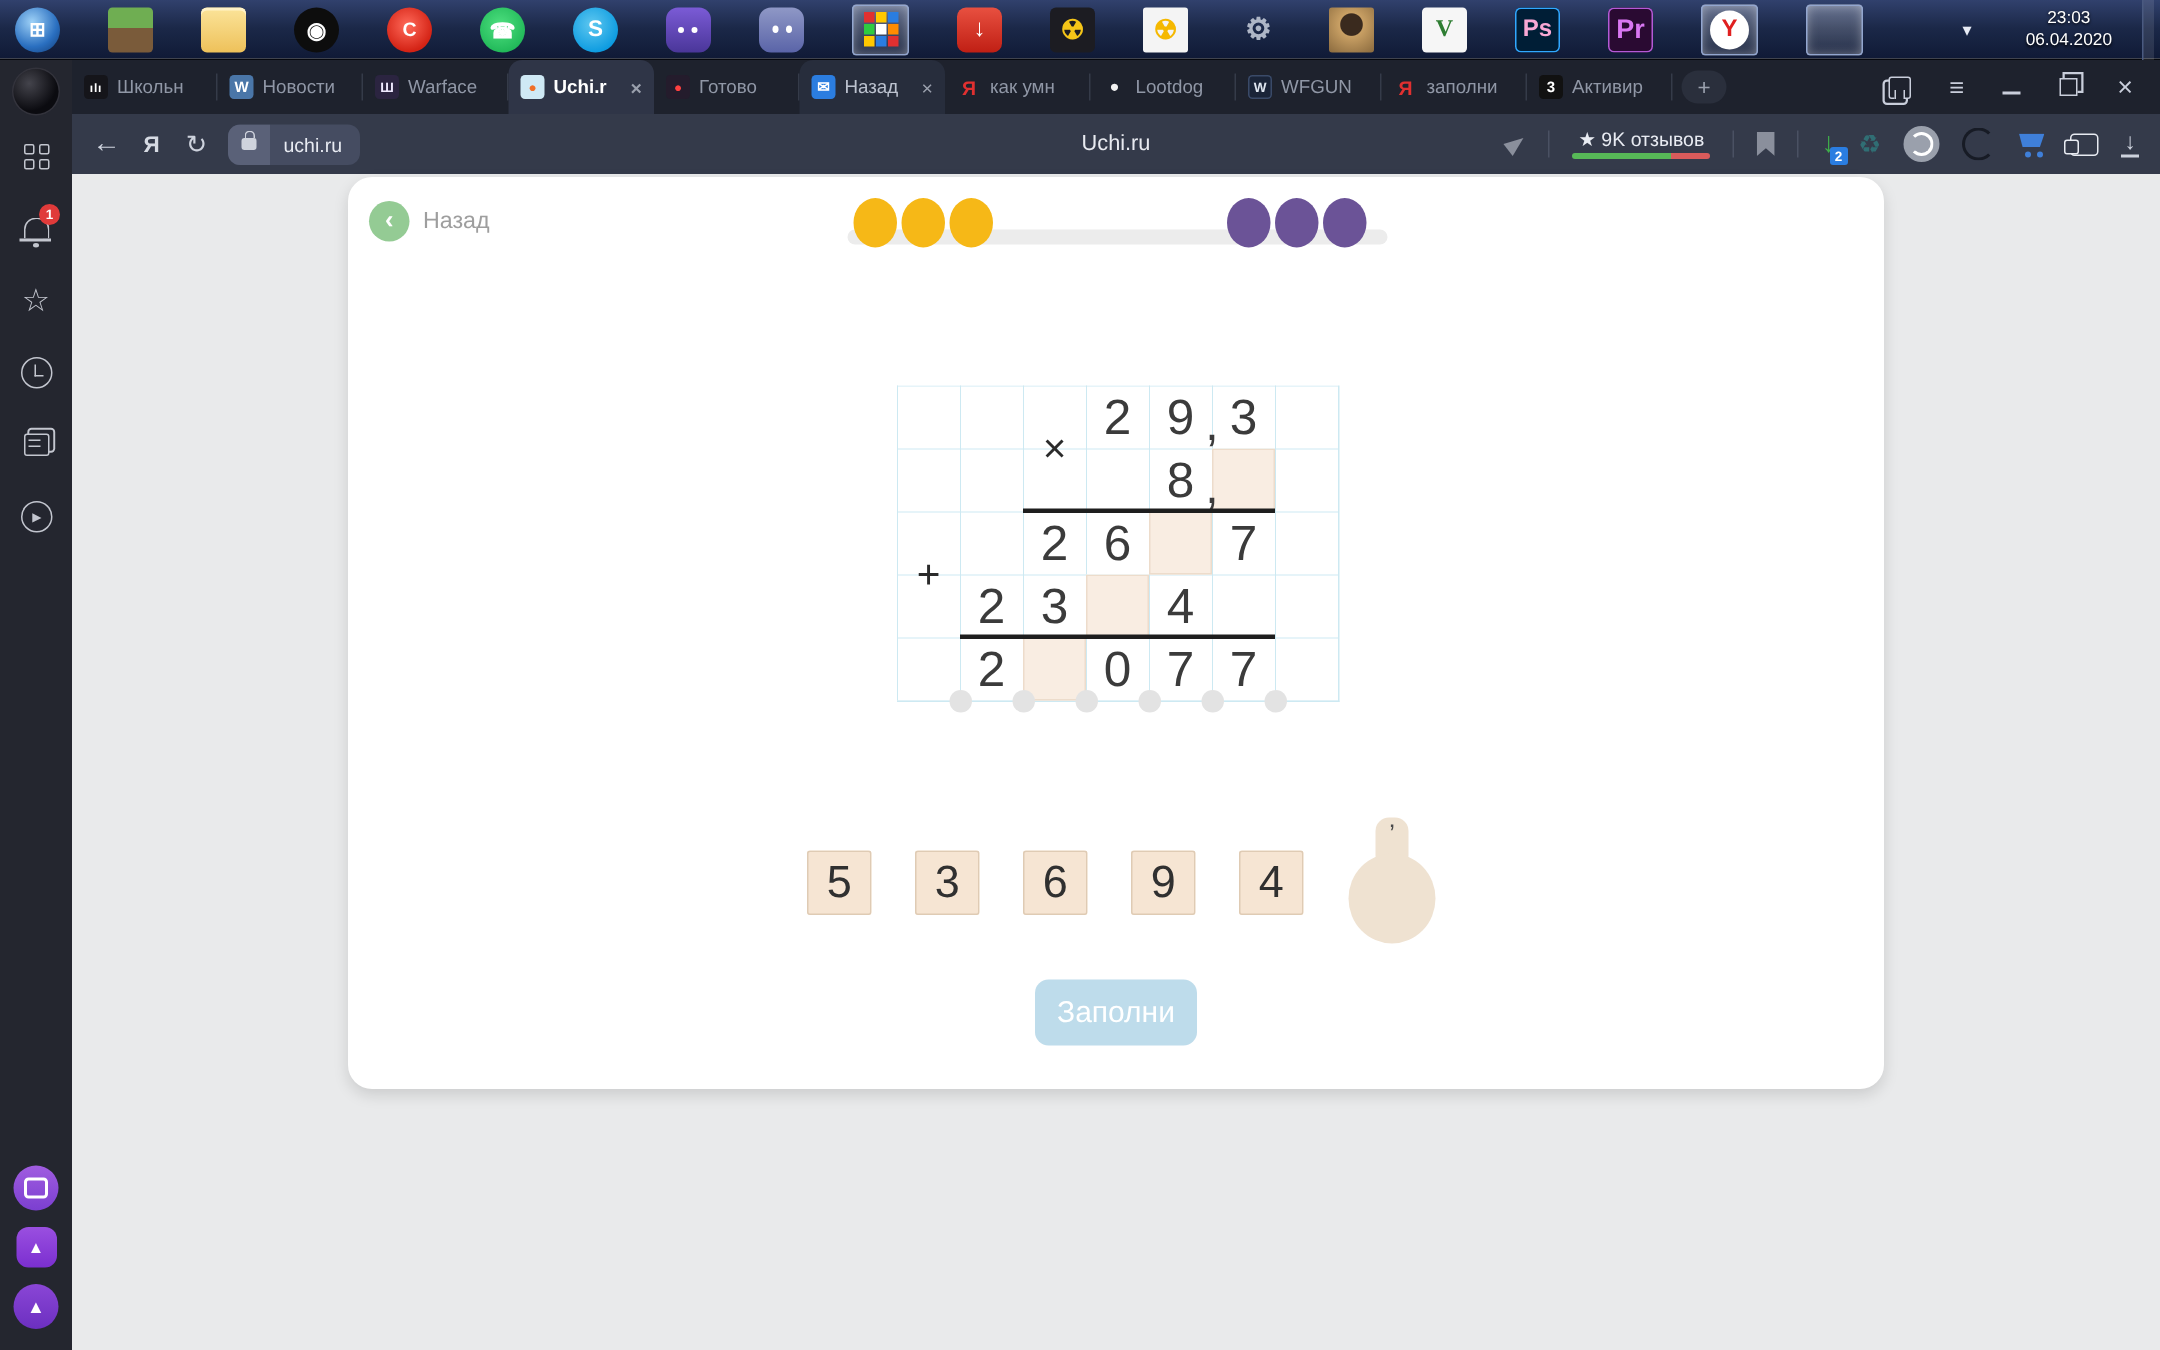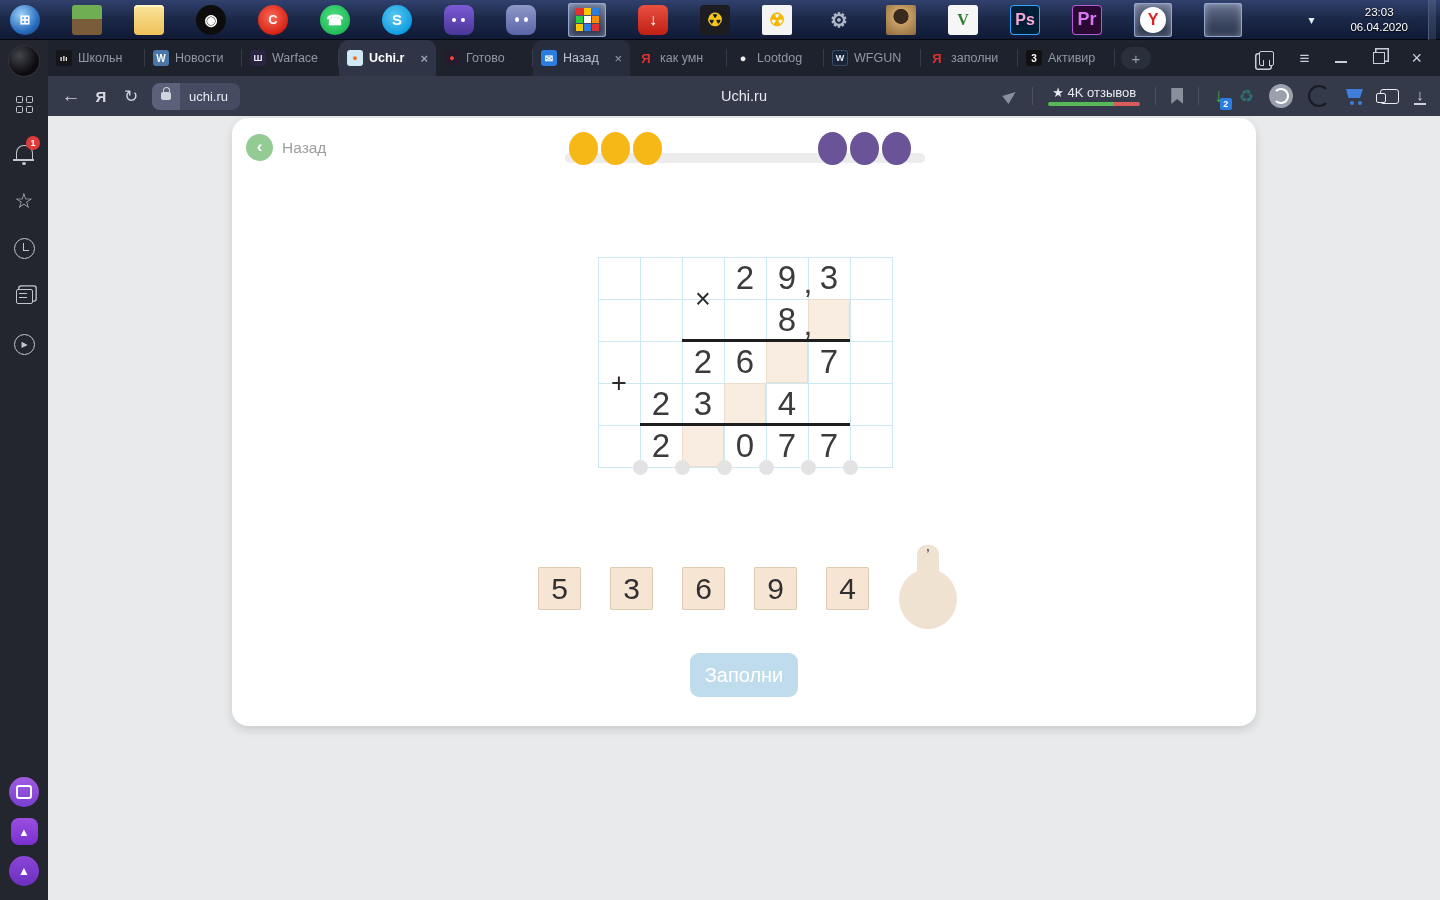--- a/index.html
+++ b/index.html
@@ -346,21 +346,21 @@
           <i class="lock-glyph"></i>
         </span>
       <span class="url-text">uchi.ru</span>
     </div>
     <span class="nav-title">Uchi.ru</span>
     <div class="nav-right">
       <span class="turbo"></span>
       <span class="vdiv"></span>
       <div class="rating">
         <div><span>★</span>
-          <span>4K отзывов</span></div>
+          <span>9K отзывов</span></div>
         <div class="rating-bar"></div>
       </div>
       <span class="vdiv"></span>
       <span class="flagbm"></span>
       <span class="vdiv"></span>
       <span class="savefrom">
         <span>↓</span>
         <span class="badge">2</span>
       </span>
       <span class="recycle">♻</span>

